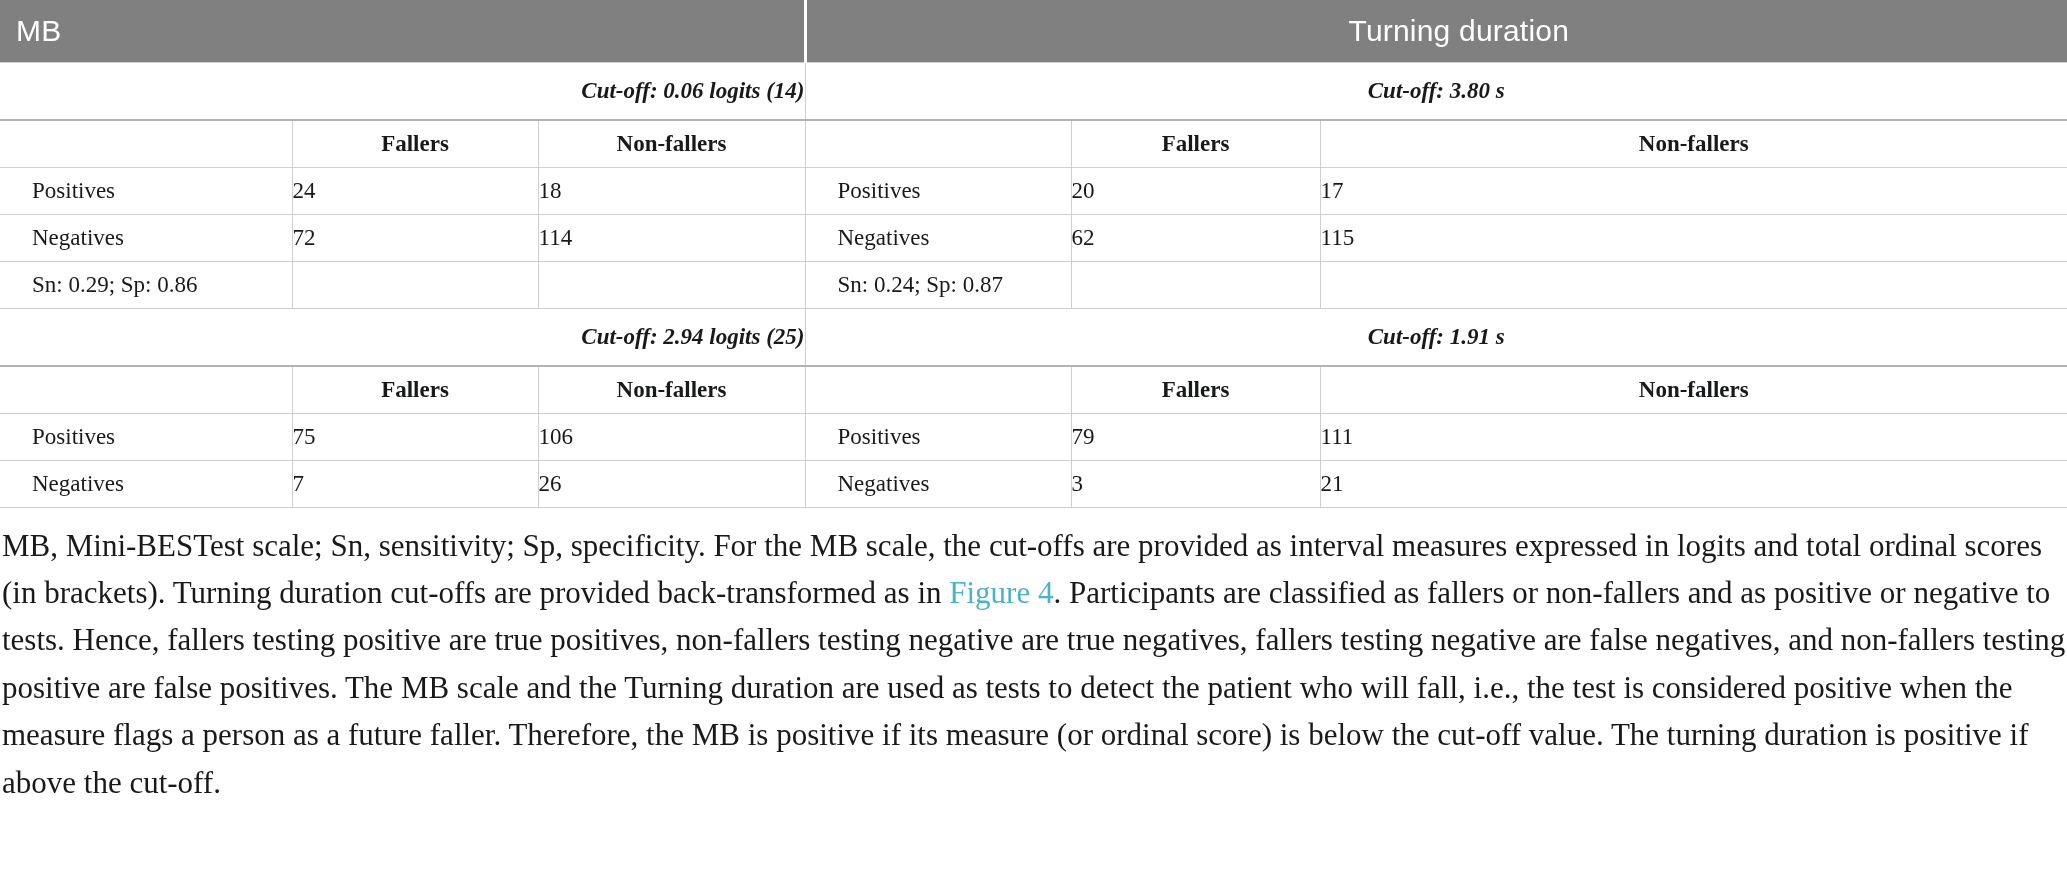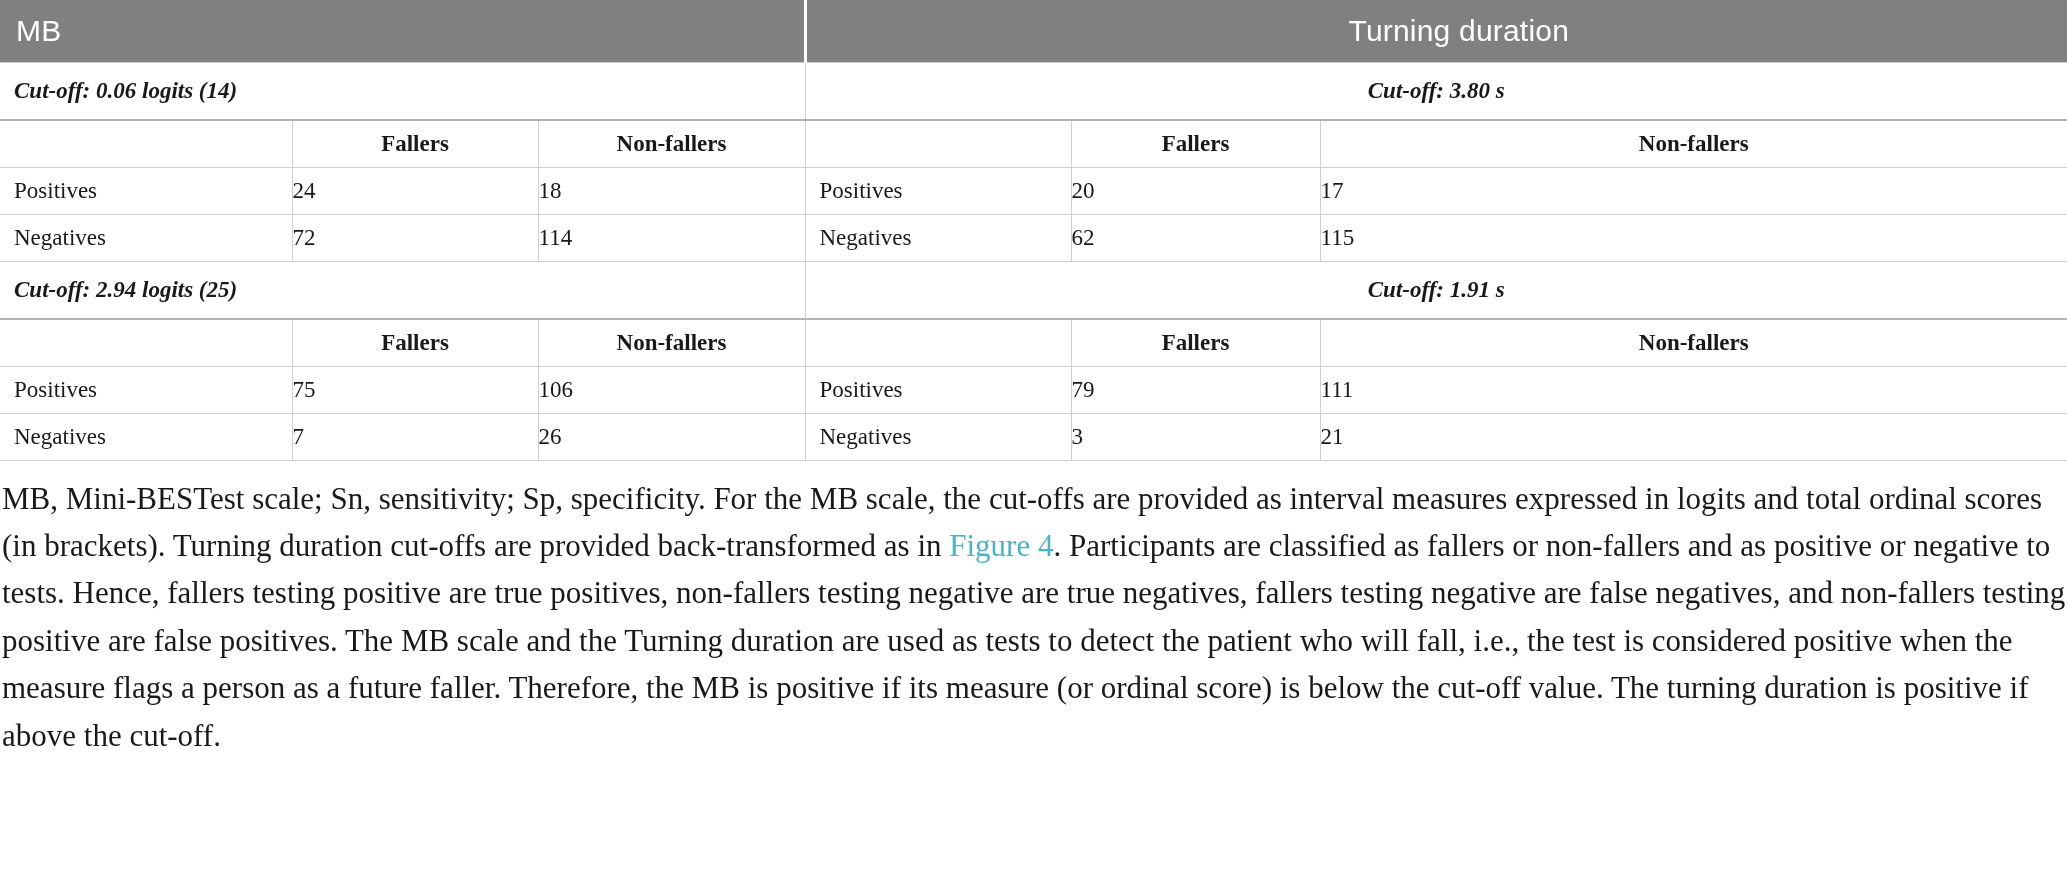--- a/index.html
+++ b/index.html
@@ -64,21 +64,21 @@
   
   tr.cutoff td {
     height: 58px;
     font-style: italic;
     font-weight: bold;
     font-size: 23px;
     border-top: 1px solid #cfcfcf;
     border-bottom: 2px solid #b3b3b3;
   }
   td.cutoff-left {
-    text-align: left;
+    text-align: right;
     padding-left: 14px;
     border-right: 1px solid #cfcfcf;
   }
   td.cutoff-right {
     text-align: center;
     border-radius: 21px;
   }
 
   
   tr.subhead td {
@@ -93,21 +93,21 @@
 
   
   tr.datarow td {
     height: 47px;
     font-size: 23px;
     border-bottom: 1px solid #cfcfcf;
     border-right: 1px solid #cfcfcf;
   }
   tr.datarow td.lbl {
     text-align: left;
-    padding-left: 14px;
+    padding-left: 32px;
   }
   tr.datarow td.num {
     text-align: left;
   }
   tr.datarow td.lastcol { border-right: none; }
 
   tr.lastband td { border-bottom: 3px solid #b3b3b3; }
 
   
   .footnote {
@@ -168,20 +168,28 @@
 
       <tr class="datarow">
         <td class="lbl">Negatives</td>
         <td class="num">72</td>
         <td class="num">114</td>
         <td class="lbl">Negatives</td>
         <td class="num">62</td>
         <td class="num lastcol">115</td>
       </tr>
 
+      <tr class="datarow">
+        <td class="lbl">Sn: 0.29; Sp: 0.86</td>
+        <td class="num"></td>
+        <td class="num"></td>
+        <td class="lbl">Sn: 0.24; Sp: 0.87</td>
+        <td class="num"></td>
+        <td class="num lastcol"></td>
+      </tr>
 
       <tr class="cutoff">
         <td class="cutoff-left" colspan="3">Cut-off: 2.94 logits (25)</td>
         <td class="cutoff-right" colspan="3">Cut-off: 1.91 s</td>
       </tr>
 
       <tr class="subhead">
         <td></td>
         <td>Fallers</td>
         <td>Non-fallers</td>

